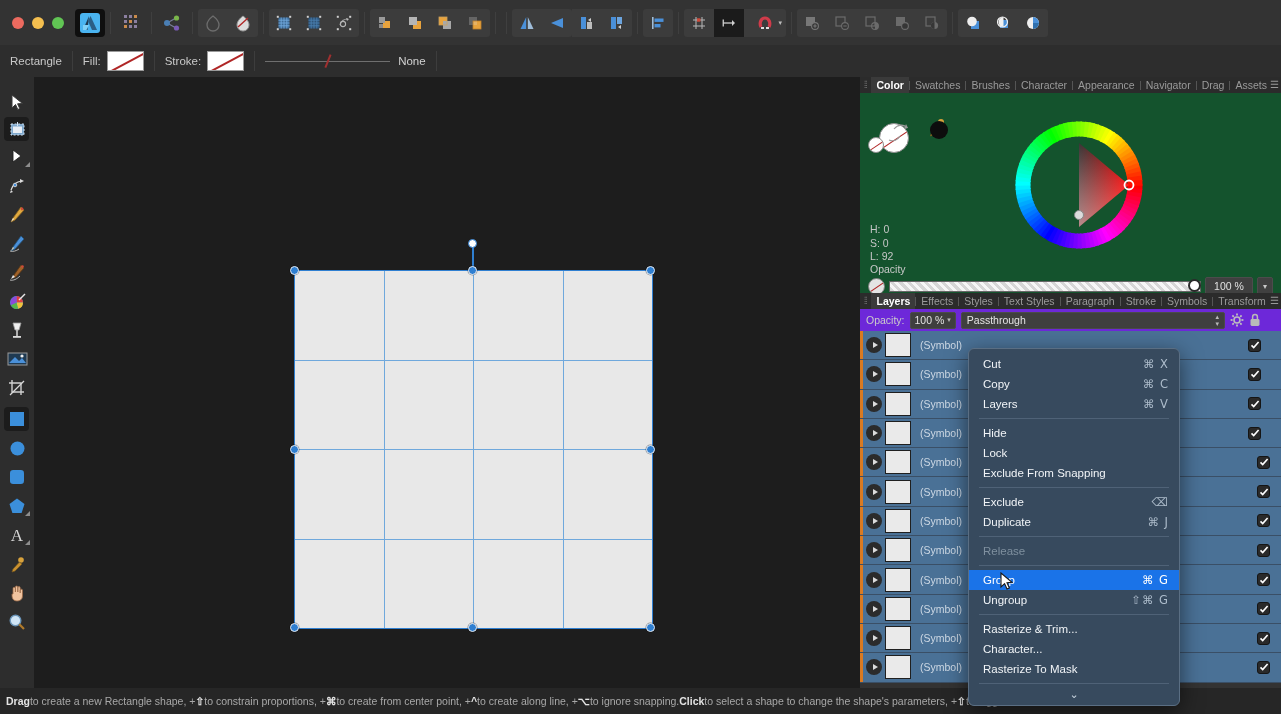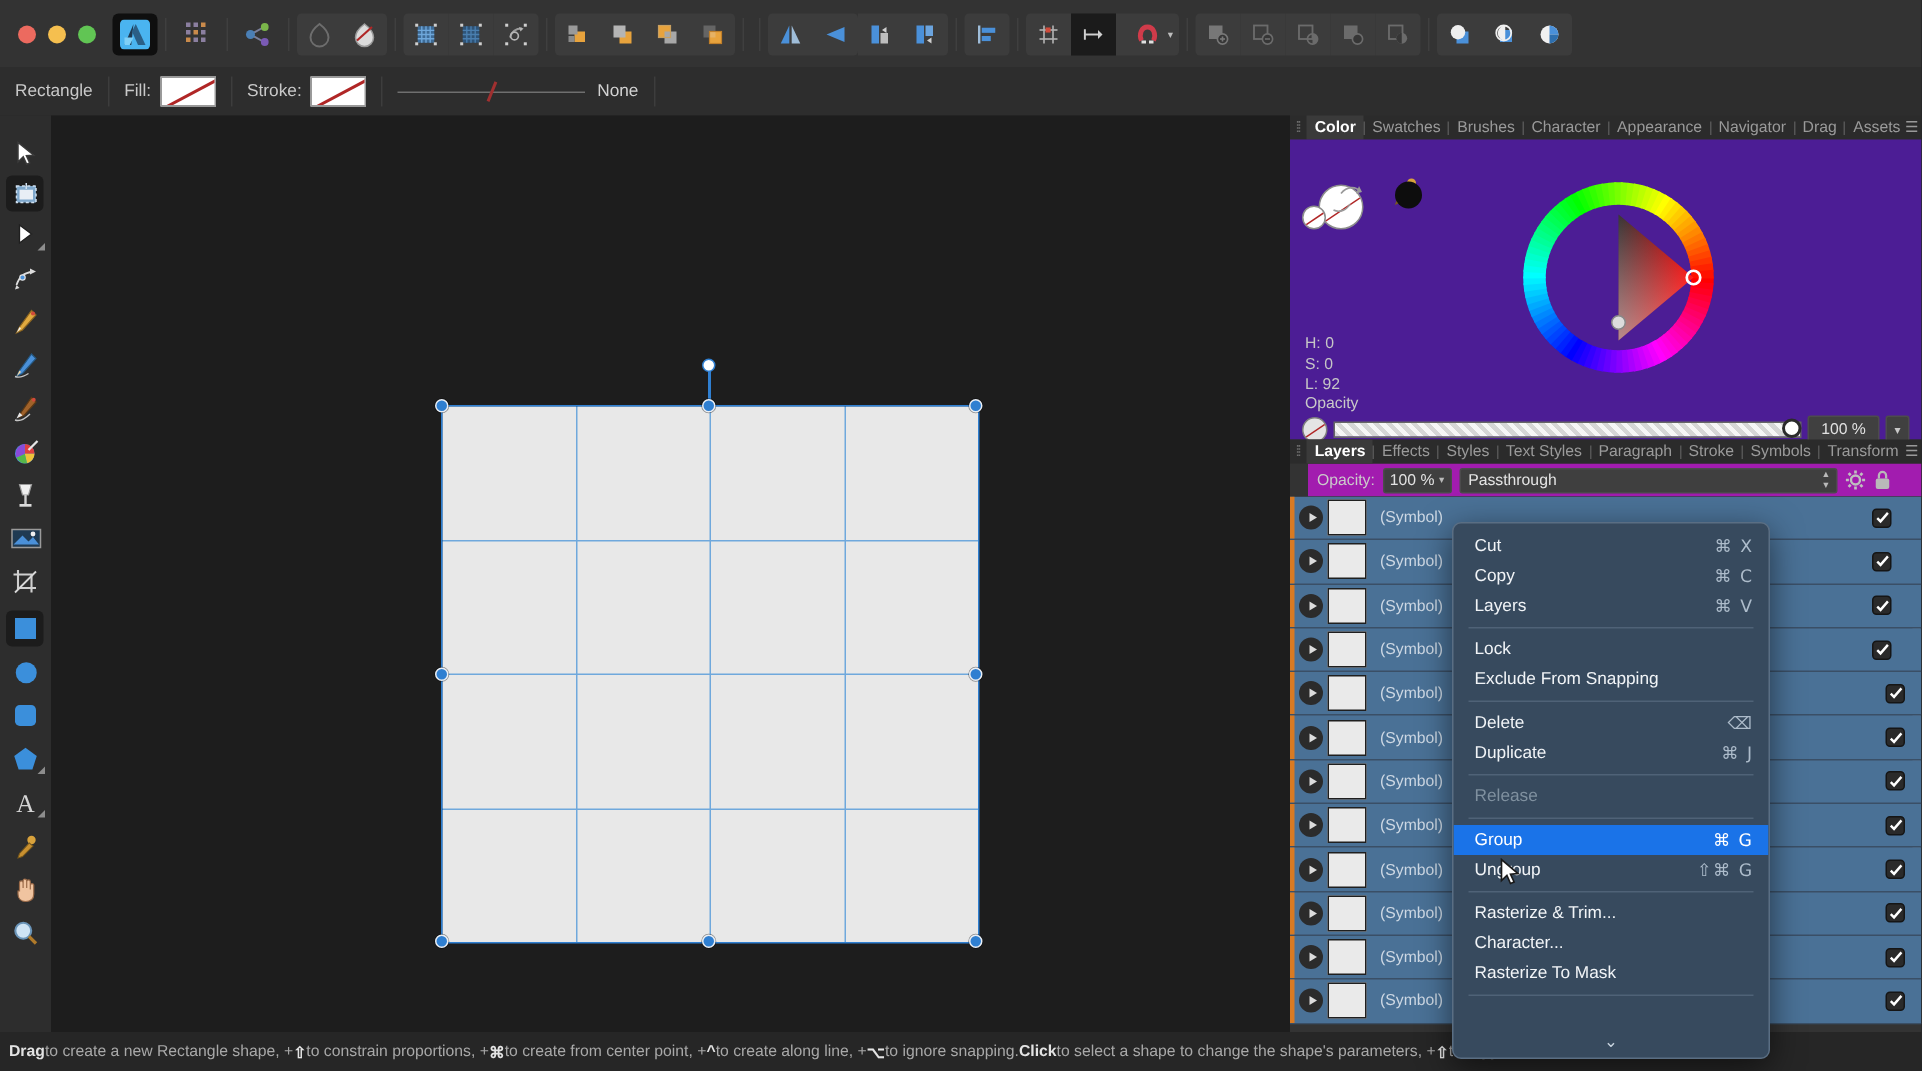--- a/index.html
+++ b/index.html
@@ -152,21 +152,21 @@
     font-size: 10.5px; position: relative;
     padding-left: 4px;
   }
   .gripdots { color: #6d6d6d; font-size: 10px; letter-spacing: -1px; margin-right: 5px; }
   .ptab { color: #9a9a9a; padding: 0 5px; height: 16px; line-height: 16px; }
   .ptab.act { color: #ffffff; font-weight: bold; background: #3a3a3a; }
   .ptabdiv { width: 1px; height: 9px; background: #555; }
   .panelmenu { position: absolute; right: 2px; top: 2px; color: #999; font-size: 10px; }
 
   
-  .colorpanel { position: relative; height: 200px; background: #4c1d95; }
+  .colorpanel { position: relative; height: 200px; background: #14532d; }
   .ccircle {
     position: absolute; left: 8px; top: 22px; width: 46px; height: 42px;
   }
   .fillcircle {
     position: absolute; left: 11px; top: 8px; width: 30px; height: 30px;
     border-radius: 50%; background: #fff; border: 1px solid #8c8c8c; overflow: hidden;
   }
   .fillcircle::after {
     content: ""; position: absolute; left: -4px; top: 50%; width: 150%; height: 1.4px;
     background: #b02626; transform: rotate(-34deg);
@@ -217,22 +217,22 @@
   }
   .opstep {
     width: 16px; height: 18px; background: #404040; border: 1px solid #4c4c4c;
     border-radius: 2px; color: #c8c8c8; font-size: 8px;
     display: flex; align-items: center; justify-content: center; flex: 0 0 auto;
   }
   .wheelwrap { position: absolute; left: 155px; top: 28px; width: 128px; height: 128px; }
 
   
   .opacityrow2 {
-    height: 22px; background: #a21caf; display: flex; align-items: center;
-    padding: 0 18px 0 3px; gap: 5px; margin-left: 12px;
+    height: 22px; background: #6d28d9; display: flex; align-items: center;
+    padding: 0 18px 0 3px; gap: 5px;
   }
   .opacityrow2 .lab { font-size: 10.5px; color: #cbcbcb; }
   .smallfield {
     height: 17px; background: #3f3f3f; border: 1px solid #4b4b4b; border-radius: 2px;
     color: #e2e2e2; font-size: 10.5px; display: flex; align-items: center;
     justify-content: center; gap: 3px; padding: 0 4px;
   }
   .blendfield {
     flex: 1 1 auto; height: 17px; background: #3f3f3f; border: 1px solid #4b4b4b;
     border-radius: 2px; color: #e4e4e4; font-size: 10.5px;
@@ -1201,28 +1201,31 @@
       <div class="mitem">
         <span>Copy</span>
         <span class="sk">⌘ C</span>
       </div>
       <div class="mitem">
         <span>Layers</span>
         <span class="sk">⌘ V</span>
       </div>
       <div class="msep"></div>
       <div class="mitem">
+        <span>Hide</span>
+      </div>
+      <div class="mitem">
         <span>Lock</span>
       </div>
       <div class="mitem">
         <span>Exclude From Snapping</span>
       </div>
       <div class="msep"></div>
       <div class="mitem">
-        <span>Delete</span>
+        <span>Exclude</span>
         <span class="sk">⌫</span>
       </div>
       <div class="mitem">
         <span>Duplicate</span>
         <span class="sk">⌘ J</span>
       </div>
       <div class="msep"></div>
       <div class="mitem dis">
         <span>Release</span>
       </div>

